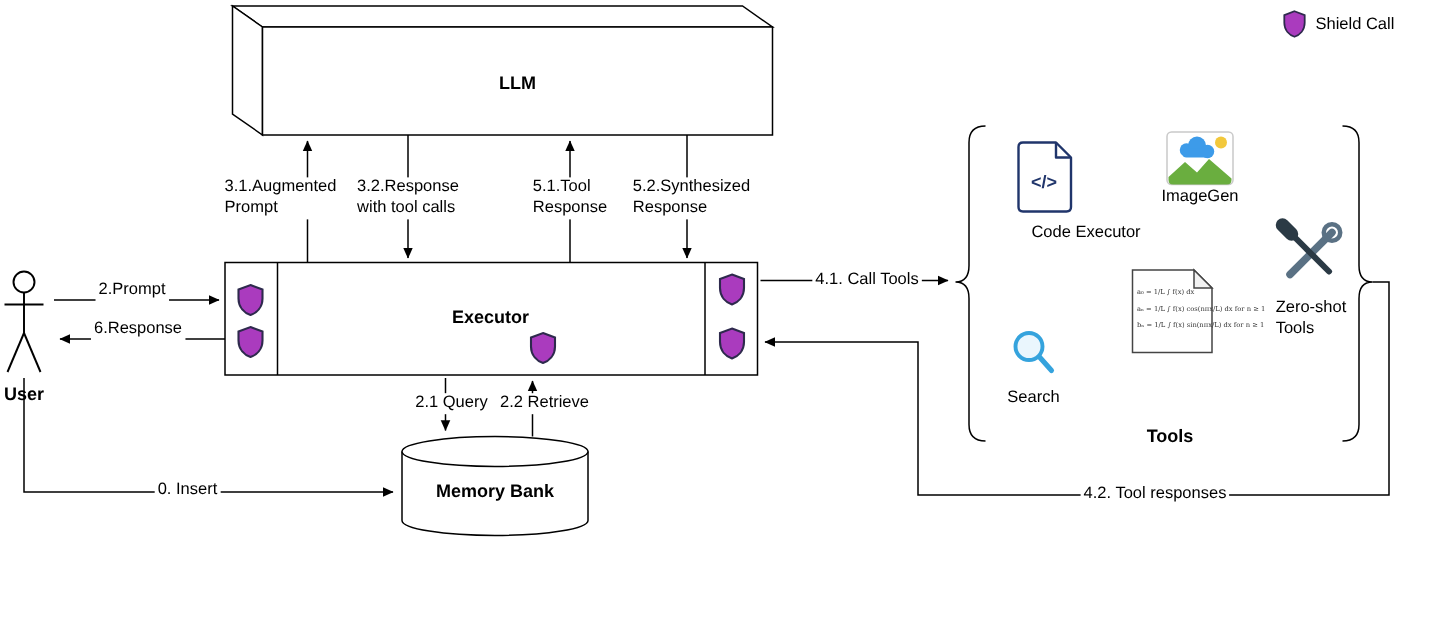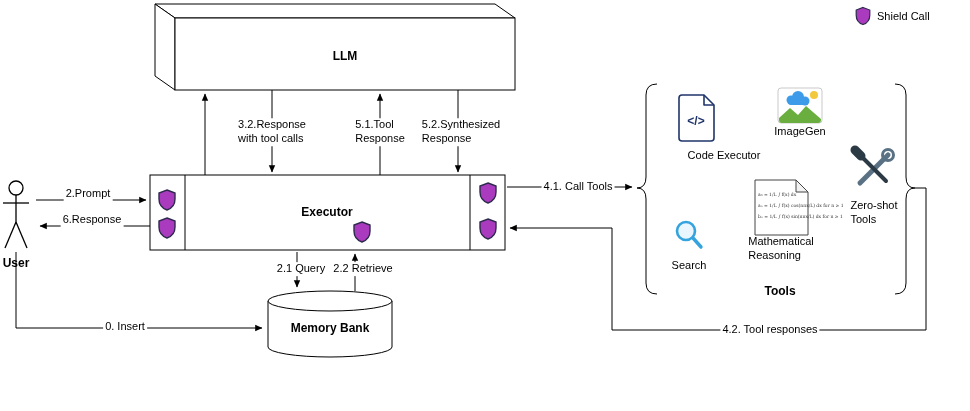--- a/index.html
+++ b/index.html
@@ -144,25 +144,25 @@
 
   <div class="lbl bold" style="left:345px; top:56px;">LLM</div>
   <div class="lbl bold" style="left:327px; top:212px;">Executor</div>
   <div class="lbl bold" style="left:16px;  top:263px;">User</div>
   <div class="lbl bold" style="left:330px; top:328px;">Memory Bank</div>
   <div class="lbl bold" style="left:780px; top:291px;">Tools</div>
 
   <div class="lbl" style="left:696px; top:156px;margin-left:28px;">Code Executor</div>
   <div class="lbl" style="left:800px; top:132px;">ImageGen</div>
   <div class="lbl" style="left:689px; top:266px;">Search</div>
-  <div class="lbl" style="left:781px; top:249px;">Mathematical
-Reasoning</div>
   <div class="lbl" style="left:874px; top:213px;">Zero-shot
 Tools</div>
 
+  <div class="lbl bg" style="left:187px; top:132px;">3.1.Augmented
+Prompt</div>
   <div class="lbl bg" style="left:272px; top:132px;">3.2.Response
 with tool calls</div>
   <div class="lbl bg" style="left:380px; top:132px;">5.1.Tool
 Response</div>
   <div class="lbl bg" style="left:461px; top:132px;">5.2.Synthesized
 Response</div>
   <div class="lbl bg" style="left:88px;  top:194px;">2.Prompt</div>
   <div class="lbl bg" style="left:92px;  top:220px;">6.Response</div>
   <div class="lbl bg" style="left:125px; top:327px;">0. Insert</div>
   <div class="lbl bg" style="left:301px; top:269px;">2.1 Query</div>

